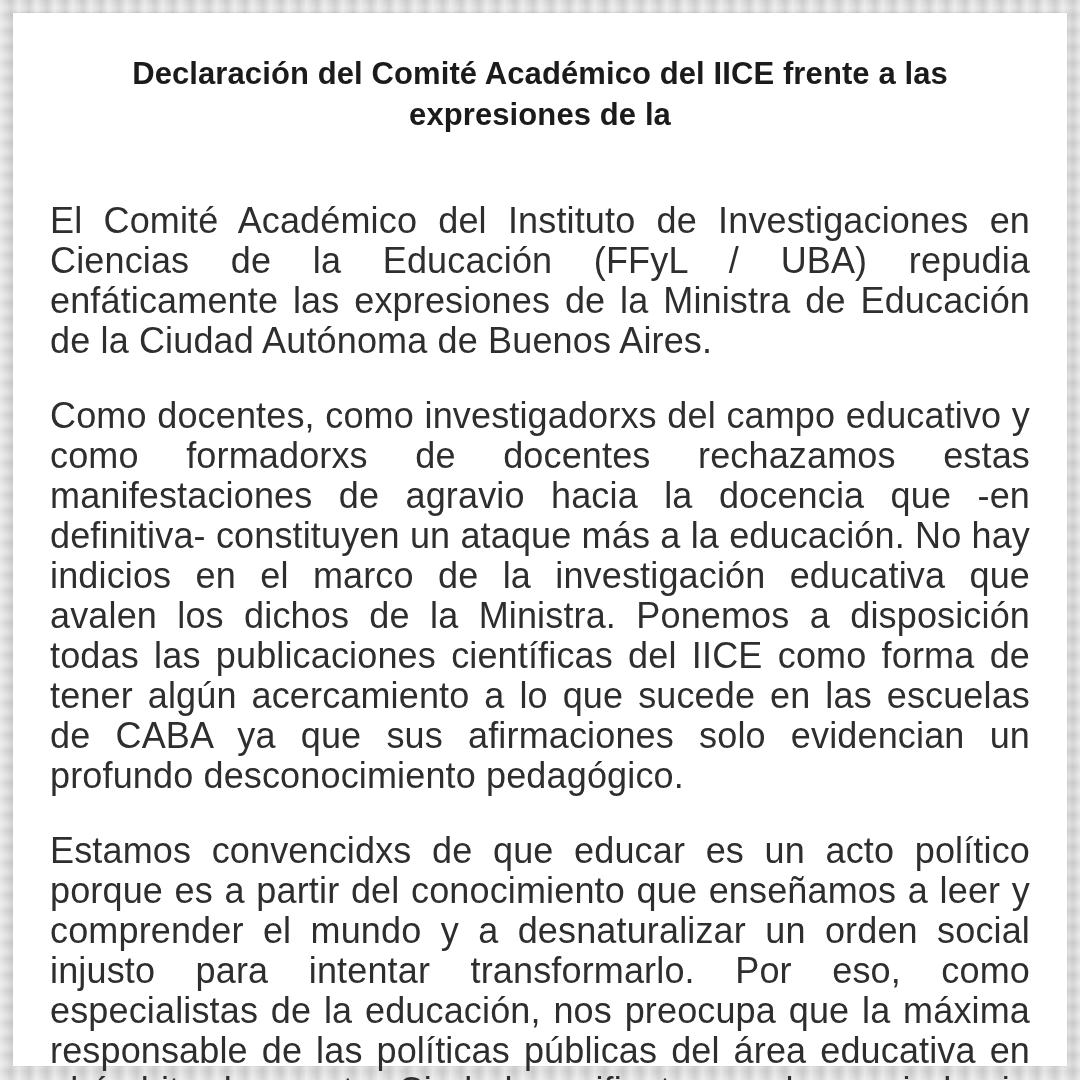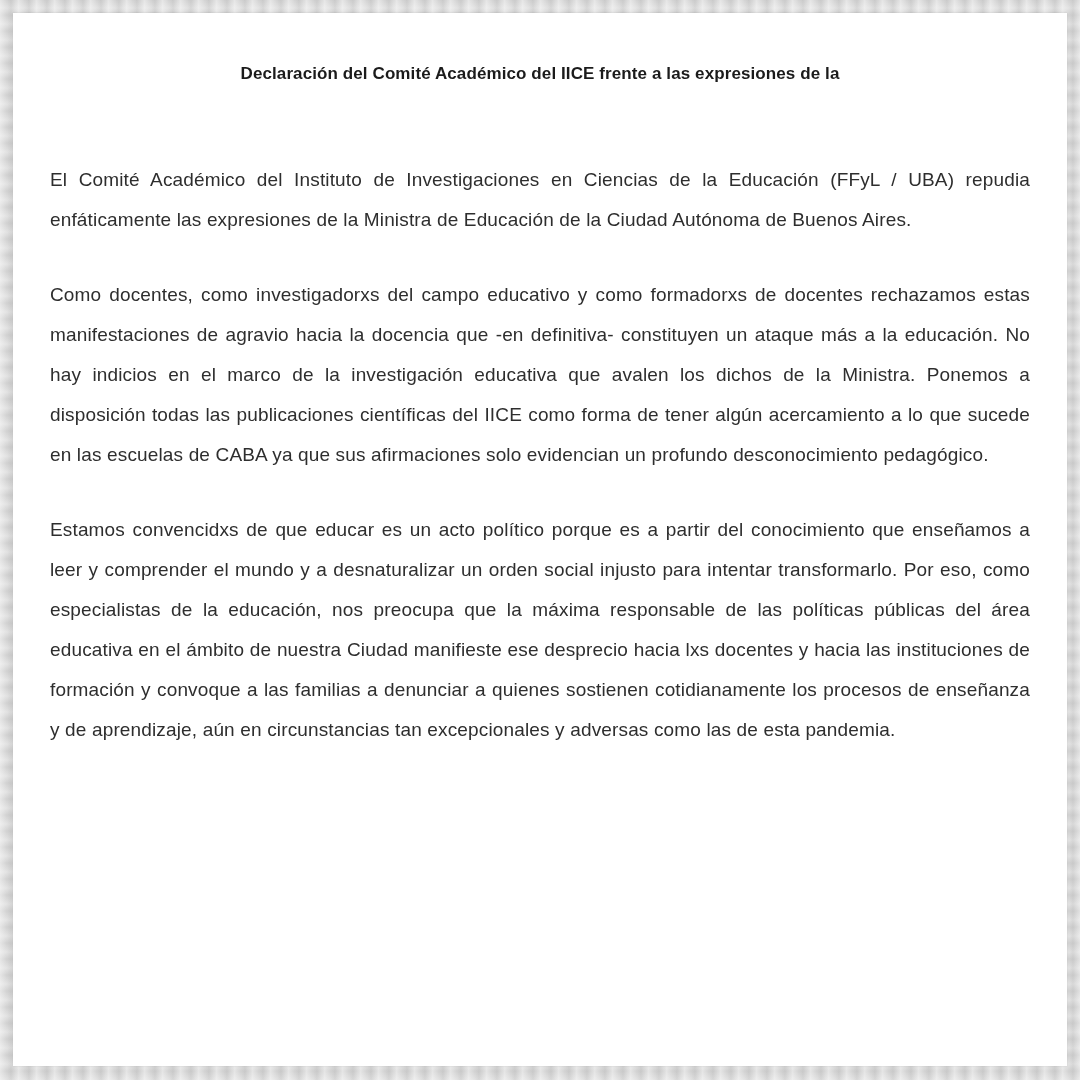--- a/index.html
+++ b/index.html
@@ -36,33 +36,33 @@
     box-sizing: border-box;
     padding: 40px 37px 0 37px;
     box-shadow: 0 0 2px rgba(0,0,0,0.12);
   }
 
   h1.doc-title {
     margin: 0 0 66px 0;
     padding: 0 10px;
     font-family: "Liberation Sans", "DejaVu Sans", sans-serif;
     font-weight: bold;
-    font-size: 17px;
+    font-size: 31px;
     line-height: 41px;
     letter-spacing: 0.1px;
     color: #1b1b1b;
     text-align: center;
   }
   .title-line { display: block; }
 
   p.body-para {
     margin: 0 0 35px 0;
     font-family: "Liberation Sans", "DejaVu Sans", sans-serif;
     font-weight: normal;
-    font-size: 19px;
+    font-size: 36px;
     line-height: 40px;
     letter-spacing: 0.15px;
     color: #2e2e2e;
     text-align: justify;
     text-justify: inter-word;
   }
 </style>
 </head>
 <body>
 

